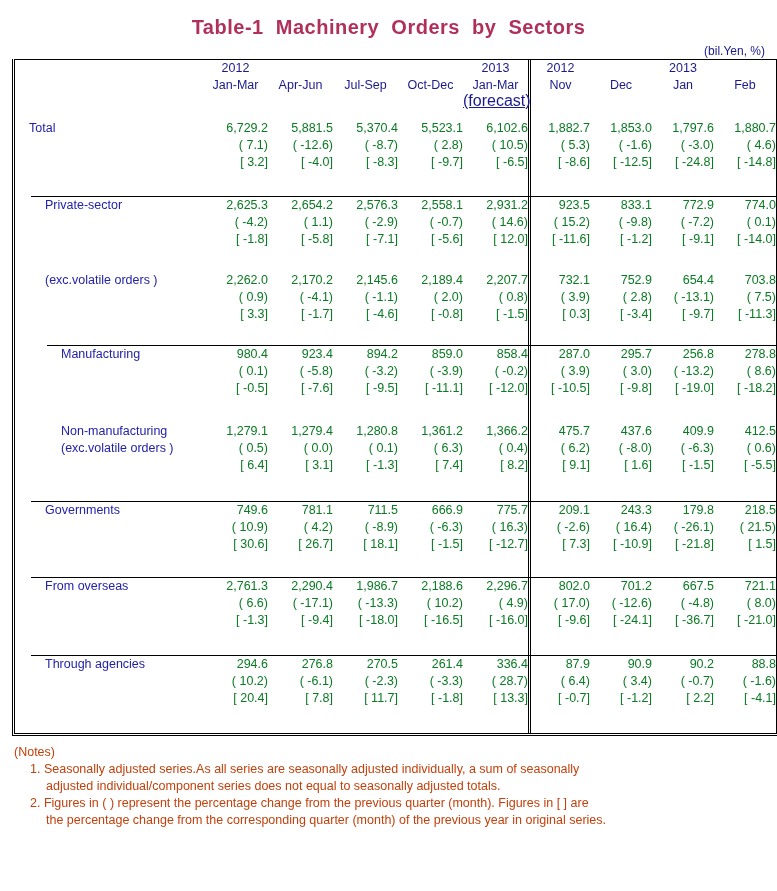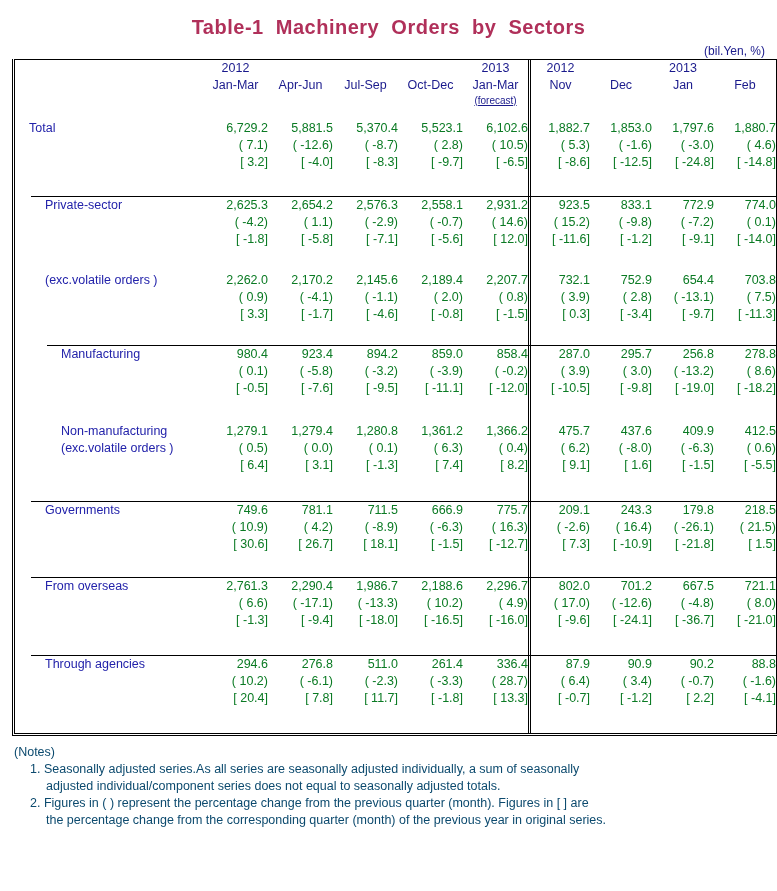--- a/index.html
+++ b/index.html
@@ -69,21 +69,21 @@
     color: #1a1a8c;
     font-size: 12.5px;
     vertical-align: top;
     padding-top: 5px;
     box-sizing: border-box;
   }
   .hd.first-col { border-left: 0; }
   .hd.thickleft { border-left: 3px double #000; }
   .hd .yr { display: block; height: 16px; line-height: 16px; }
   .hd .pr { display: block; height: 18px; line-height: 18px; }
-  .hd .fc { display: block; height: 14px; line-height: 14px; font-size: 10px; text-decoration: underline; }
+  .hd .fc { display: block; height: 14px; line-height: 14px; font-size: 16px; text-decoration: underline; }
 
   
   .lbl {
     color: #2222aa;
     font-size: 12.5px;
     vertical-align: middle;
     padding-left: 10px;
     border-left: 1px solid #000;
     box-sizing: border-box;
     line-height: 17px;
@@ -106,21 +106,21 @@
     color: #0a7a23;
     font-size: 12.5px;
     box-sizing: border-box;
     vertical-align: middle;
   }
   .num.thickleft { border-left: 3px double #000; }
   .num .v { display: block; line-height: 17px; height: 17px; white-space: pre; }
 
   .notes {
     margin: 8px 0 0 14px;
-    color: #0c4a6e;
+    color: #c2410c;
     font-size: 12.5px;
     line-height: 17px;
   }
   .notes .n-head { display: block; }
   .notes .n-item { display: block; padding-left: 16px; text-indent: 0; }
   .notes .n-cont { display: block; padding-left: 32px; }
 </style>
 </head>
 <body>
 
@@ -558,21 +558,21 @@
             <span class="v">294.6</span>
             <span class="v">( 10.2)</span>
             <span class="v">[ 20.4]</span>
           </td>
           <td class="num" style="border-top:1px solid #000;">
             <span class="v">276.8</span>
             <span class="v">( -6.1)</span>
             <span class="v">[ 7.8]</span>
           </td>
           <td class="num" style="border-top:1px solid #000;">
-            <span class="v">511.0</span>
+            <span class="v">270.5</span>
             <span class="v">( -2.3)</span>
             <span class="v">[ 11.7]</span>
           </td>
           <td class="num" style="border-top:1px solid #000;">
             <span class="v">261.4</span>
             <span class="v">( -3.3)</span>
             <span class="v">[ -1.8]</span>
           </td>
           <td class="num" style="border-top:1px solid #000;">
             <span class="v">336.4</span>

